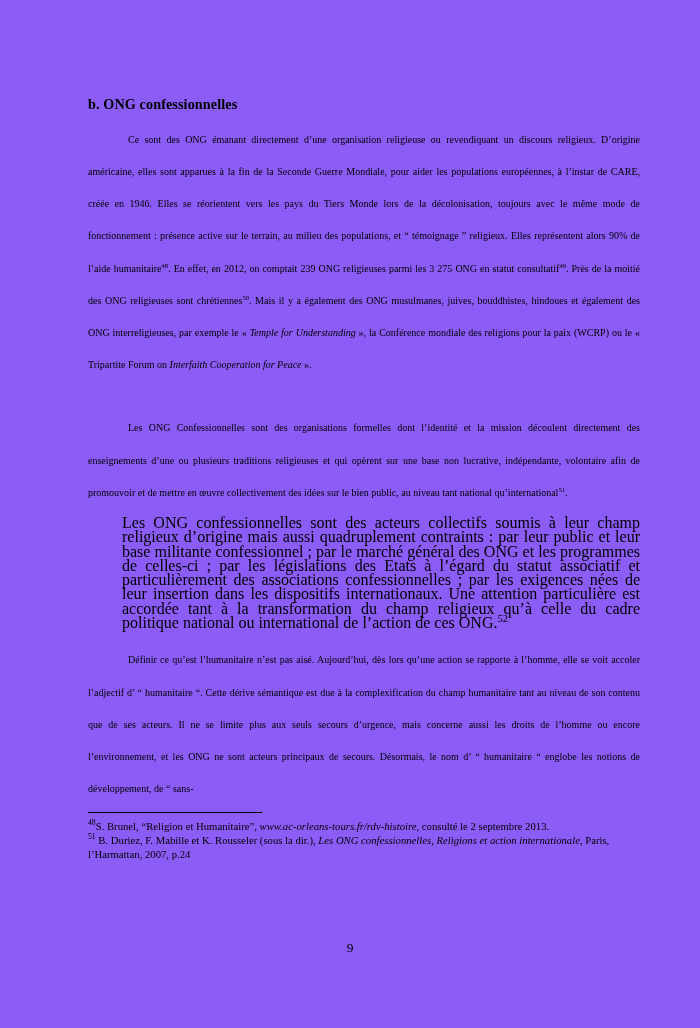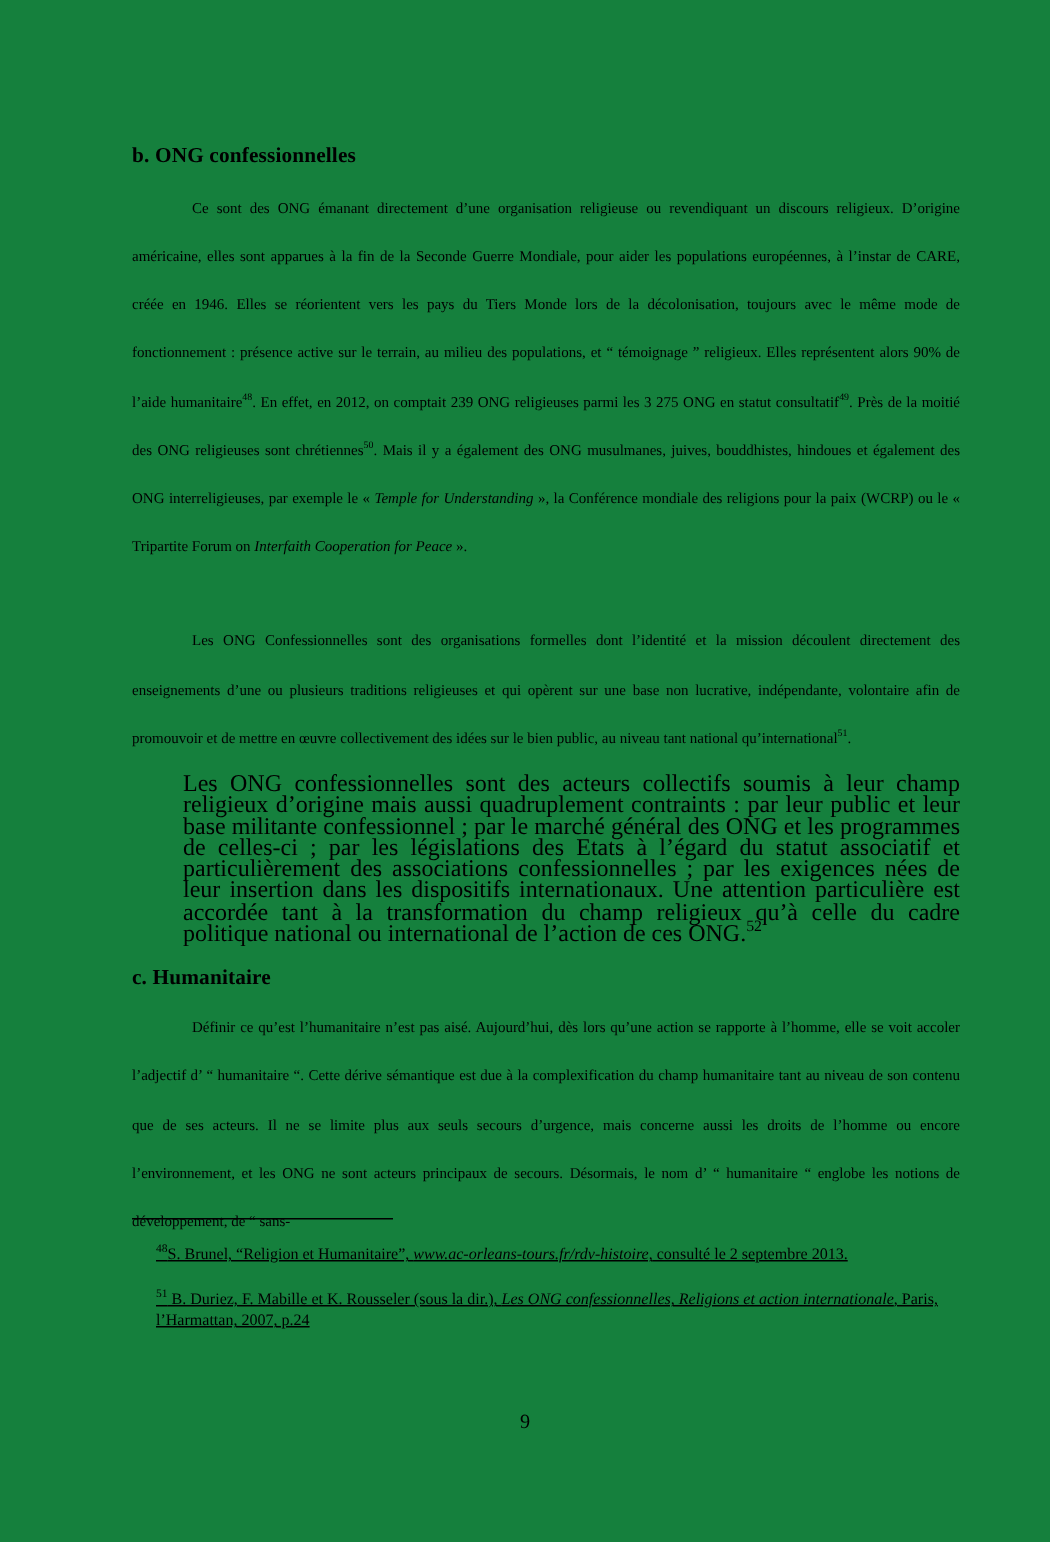--- a/index.html
+++ b/index.html
@@ -8,21 +8,21 @@
     background: #ffffff;
   }
   body {
     font-family: "Liberation Serif", "DejaVu Serif", serif;
     color: #000000;
   }
   .page {
     position: relative;
     width: 700px;
     height: 1028px;
-    background: #15803d;
+    background: #8b5cf6;
     overflow: hidden;
     box-sizing: border-box;
   }
   .content {
     position: absolute;
     left: 88px;
     top: 96px;
     width: 552px;
   }
 
@@ -82,23 +82,22 @@
   .fn-rule {
     width: 174px;
     height: 0;
     border-top: 1.1px solid #000;
     margin: 0 0 6px 0;
   }
   .fn {
     font-size: 10.7px;
     line-height: 14.0px;
     text-align: left;
-    margin: 16px;
+    margin: 0;
     text-indent: 0;
-    text-decoration: underline;
   }
   .fn .i { font-style: italic; }
   .fn sup {
     font-size: 0.72em;
   }
 
   
   .page-number {
     position: absolute;
     left: 0;
@@ -118,21 +117,20 @@
 
     <h2 class="section-heading">b. ONG  confessionnelles</h2>
 
     <p class="body"><span>Ce sont des ONG émanant directement d’une organisation religieuse ou revendiquant un discours religieux.  D’origine américaine, elles sont apparues à la fin de la Seconde Guerre Mondiale, pour aider les populations européennes, à l’instar de CARE, créée en 1946. Elles se réorientent vers les pays du Tiers Monde lors de la décolonisation, toujours avec le même mode de fonctionnement : présence active sur le terrain, au milieu des populations, et “ témoignage ” religieux. Elles représentent alors 90% de l’aide humanitaire</span><sup>48</sup><span>. En effet, en 2012, on comptait 239 ONG religieuses parmi les 3 275 ONG en statut consultatif</span><sup>49</sup><span>. Près de la moitié des ONG religieuses sont chrétiennes</span><sup>50</sup><span>. Mais il y a également des ONG musulmanes, juives, bouddhistes, hindoues et également des ONG interreligieuses, par exemple le « </span><em class="i">Temple for Understanding</em><span> », la Conférence mondiale des religions pour la paix (WCRP) ou le « Tripartite Forum on </span><em class="i">Interfaith Cooperation for Peace</em><span> ».</span></p>
 
     <p class="body cont"><span>Les ONG Confessionnelles sont des organisations formelles dont l’identité et la mission découlent directement des enseignements d’une ou plusieurs traditions religieuses et qui opèrent sur une base non lucrative, indépendante, volontaire afin de promouvoir et de mettre en œuvre collectivement des idées sur le bien public, au niveau tant national qu’international</span><sup>51</sup><span>.</span></p>
 
 
     <div class="quote"><span>Les ONG confessionnelles sont des acteurs collectifs soumis à leur champ religieux d’origine mais aussi quadruplement contraints : par leur public et leur base militante confessionnel ; par le marché général des ONG et les programmes de celles-ci ; par les législations des Etats à l’égard du statut associatif et particulièrement des associations confessionnelles ;  par les exigences nées de leur insertion dans les dispositifs internationaux. Une attention particulière est accordée tant à la transformation du champ religieux qu’à celle du cadre politique national ou international de l’action de ces ONG.</span><sup>52</sup></div>
 
-    <h2 class="section-heading second">c. Humanitaire</h2>
 
     <p class="body"><span>Définir ce qu’est l’humanitaire n’est pas aisé. Aujourd’hui, dès lors qu’une action se rapporte à l’homme, elle se voit accoler l’adjectif d’ “ humanitaire “. Cette dérive sémantique est due à la complexification du champ humanitaire tant au niveau de son contenu que de ses acteurs. Il ne se limite plus aux seuls secours d’urgence, mais concerne aussi les droits de l’homme ou encore l’environnement, et les ONG ne sont acteurs principaux de secours. Désormais, le nom d’ “ humanitaire “ englobe les notions de développement, de “ sans-</span></p>
 
   </div>
 
   <div class="footnotes">
     <div class="fn-rule"></div>
     <div>
       <p class="fn"><sup>48</sup><span>S. Brunel, “Religion et Humanitaire”, </span><em class="i">www.ac-orleans-tours.fr/rdv-histoire,</em><span> consulté le 2 septembre 2013.</span></p>
       <p class="fn"><sup>51</sup><span> B. Duriez, F. Mabille et K. Rousseler (sous la dir.), </span><em class="i">Les ONG confessionnelles, Religions et action internationale</em><span>, Paris, l’Harmattan, 2007, p.24</span></p>

